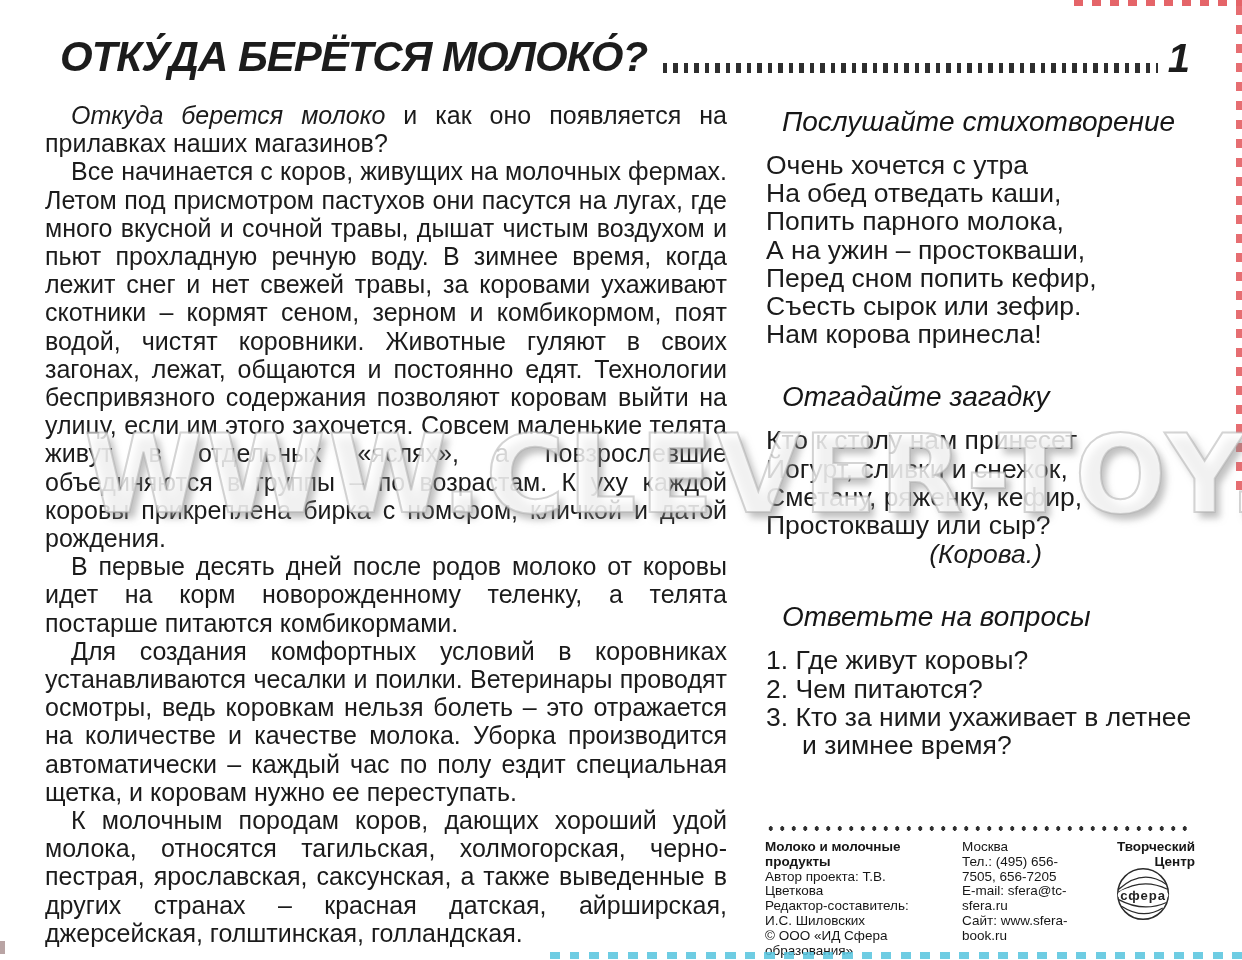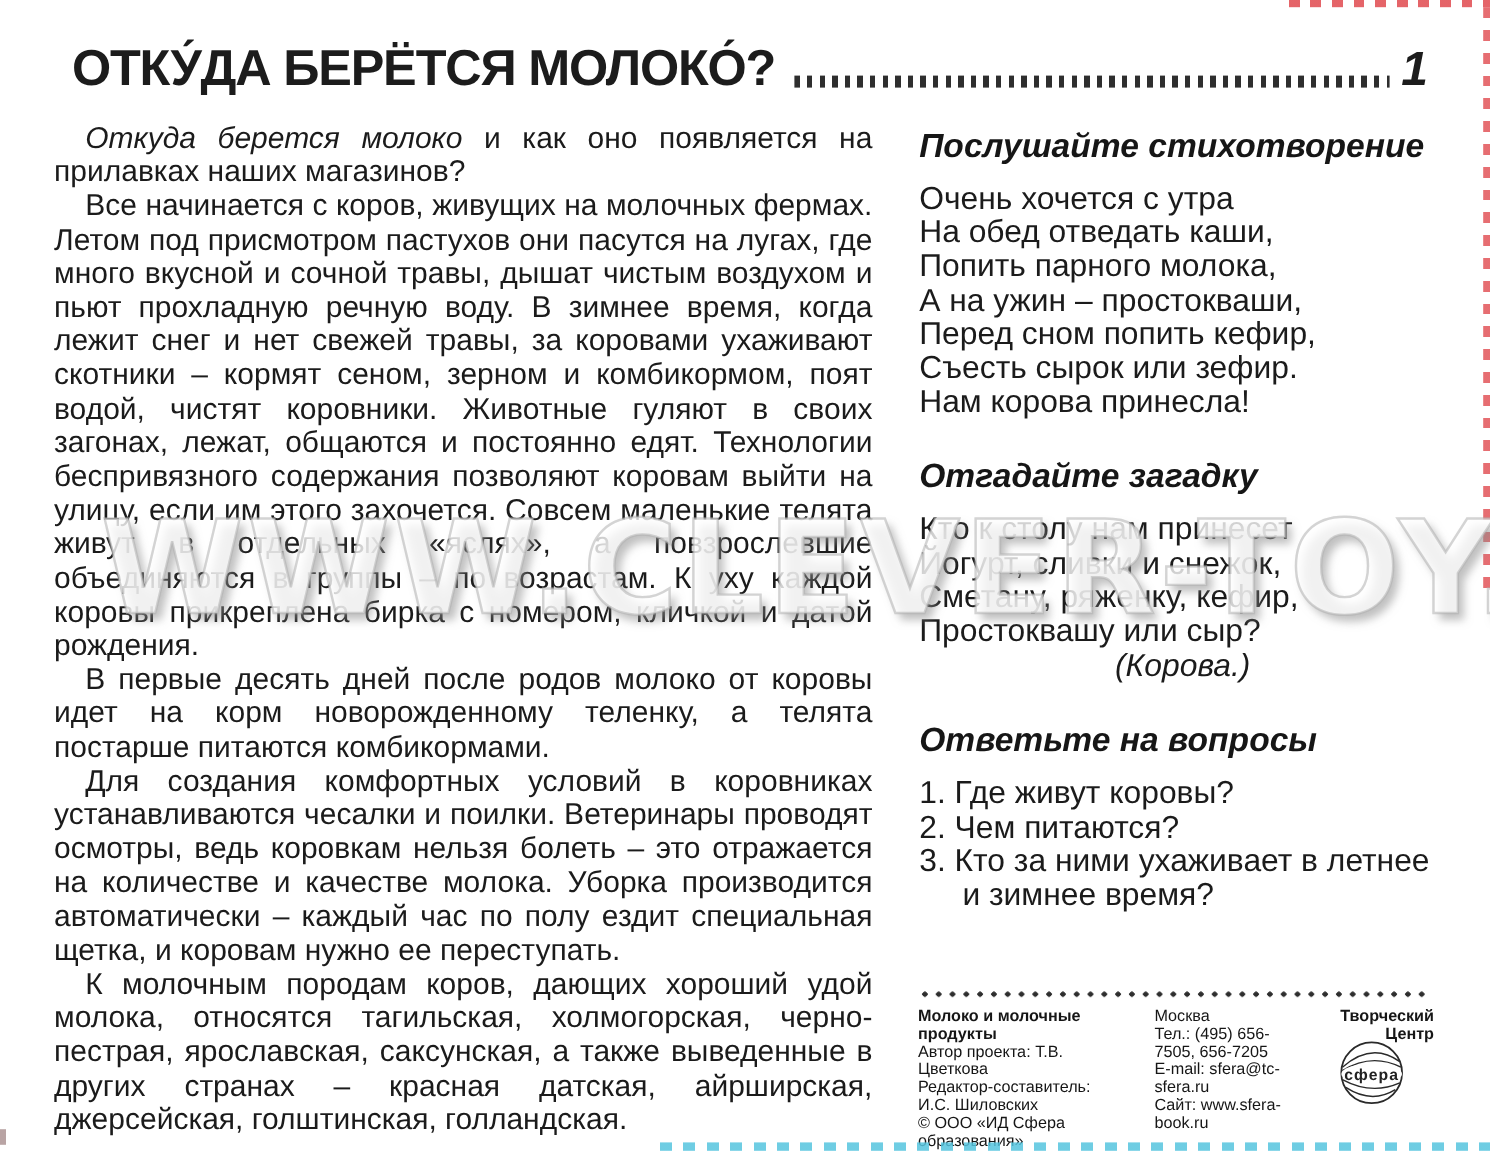--- a/index.html
+++ b/index.html
@@ -12,21 +12,21 @@
     overflow:hidden;
   }
   .page{position:absolute;inset:0;background:#fff;}
 
   
   .title-row{
     position:absolute;left:60px;right:52px;top:34px;
     display:flex;align-items:flex-end;
   }
   .title-row h1{
-    margin:0;font-weight:bold;
+    margin:0;font-style:italic;font-weight:bold;
     font-size:42px;line-height:46px;letter-spacing:-1px;
     white-space:nowrap;color:#1c1c1c;
   }
   .leader{
     flex:1;height:10px;margin:0 10px 7px 16px;
     background-image:repeating-linear-gradient(90deg,#2e2e2e 0 4.5px,transparent 4.5px 10.5px);
   }
   .page-num{
     font-style:italic;font-weight:bold;font-size:40px;line-height:44px;color:#1c1c1c;
   }
@@ -39,23 +39,23 @@
   }
   .left-col p{margin:0;text-indent:26px;}
   .lead-italic{font-style:italic;}
 
   
   .right-col{
     position:absolute;left:766px;top:100px;width:434px;
     font-size:26.5px;line-height:28.2px;
   }
   .right-col h2{
-    margin:34px 0 14px 0;
+    margin:34px 0 14px 16px;
     font-size:28px;line-height:30px;
-    font-style:italic;font-weight:bold;color:#161616;
+    font-style:italic;font-weight:normal;color:#161616;
   }
   .right-col section:first-child h2{margin-top:7px;}
   .vline{margin:0;}
   .riddle-answer{
     font-style:italic;text-align:right;padding-right:158px;margin-top:1px;
   }
   .question{
     margin:0;padding-left:36px;text-indent:-36px;
   }
 

